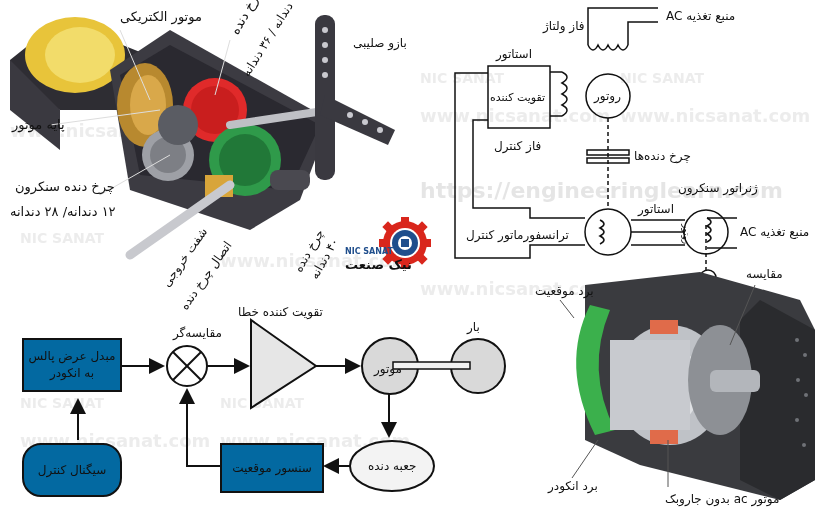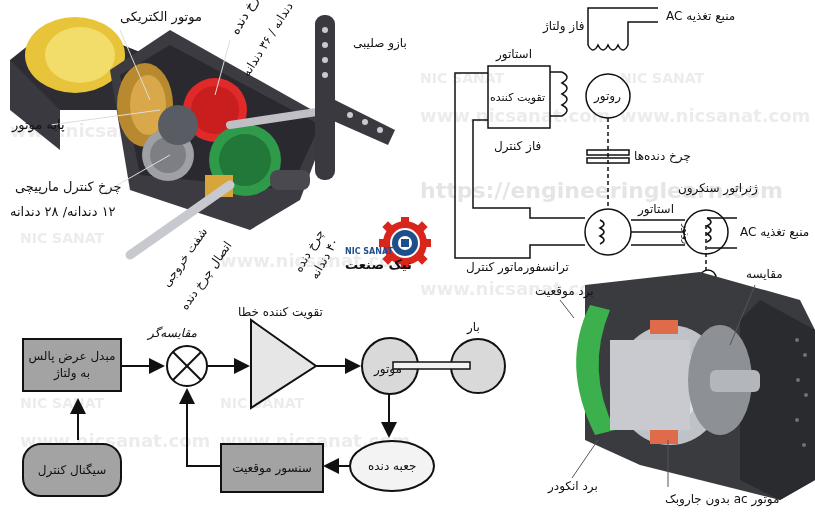--- a/index.html
+++ b/index.html
@@ -1,21 +1,21 @@
 <!DOCTYPE html>
 <html><head>
 <meta charset="utf-8">
 <style>
   html,body{margin:0;padding:0;background:#fff;}
   body{width:815px;height:517px;position:relative;overflow:hidden;font-family:"DejaVu Sans",sans-serif;color:#111;}
   .abs{position:absolute;}
   .lbl{position:absolute;font-size:12px;line-height:1;white-space:nowrap;direction:rtl;color:#111;}
   svg{position:absolute;left:0;top:0;}
   .wm{position:absolute;font-family:"DejaVu Sans",sans-serif;font-weight:bold;color:rgba(200,200,200,0.35);white-space:nowrap;}
-  .box{position:absolute;border:2px solid #111;background:#a3a3a3;display:flex;align-items:center;justify-content:center;text-align:center;font-size:12px;direction:rtl;line-height:1.4;}
+  .box{position:absolute;border:2px solid #111;background:#0369a1;display:flex;align-items:center;justify-content:center;text-align:center;font-size:12px;direction:rtl;line-height:1.4;}
 </style>
 </head>
 <body>
 
 <div>
   <div class="wm" style="left:10px;top:120px;font-size:18px;">www.nicsanat.com</div>
   <div class="wm" style="left:220px;top:250px;font-size:18px;">www.nicsanat.com</div>
   <div class="wm" style="left:420px;top:105px;font-size:18px;">www.nicsanat.com</div>
   <div class="wm" style="left:620px;top:105px;font-size:18px;">www.nicsanat.com</div>
   <div class="wm" style="left:420px;top:278px;font-size:18px;">www.nicsanat.com</div>
@@ -76,21 +76,21 @@
     <line x1="50" y1="125" x2="160" y2="110"></line>
     <line x1="100" y1="195" x2="170" y2="155"></line>
   </g>
 </svg>
 
 <div class="lbl" style="left:120px;top:10px;font-size:13px;text-align:right;">موتور الکتریکی</div>
 <div class="lbl" style="left:228px;top:30px;transform:rotate(-60deg);transform-origin:left top;font-size:13px;">چرخ دنده</div>
 <div class="lbl" style="left:240px;top:72px;transform:rotate(-58deg);transform-origin:left top;font-size:12px;">۱۰ دندانه / ۳۶ دندانه</div>
 <div class="lbl" style="left:353px;top:37px;font-size:12px;">بازو صلیبی</div>
 <div class="lbl" style="left:12px;top:118px;font-size:13px;">پایه موتور</div>
-<div class="lbl" style="left:15px;top:180px;font-size:13px;">چرخ کنترل مارپیچی</div>
+<div class="lbl" style="left:15px;top:180px;font-size:13px;">چرخ دنده سنکرون</div>
 <div class="lbl" style="left:10px;top:205px;font-size:13px;">۱۲ دندانه/ ۲۸ دندانه</div>
 <div class="lbl" style="left:160px;top:282px;transform:rotate(-55deg);transform-origin:left top;font-size:12px;">شفت خروجی</div>
 <div class="lbl" style="left:178px;top:305px;transform:rotate(-55deg);transform-origin:left top;font-size:12px;">اتصال چرخ دنده</div>
 <div class="lbl" style="left:292px;top:268px;transform:rotate(-60deg);transform-origin:left top;font-size:12px;">چرخ دنده</div>
 <div class="lbl" style="left:308px;top:275px;transform:rotate(-60deg);transform-origin:left top;font-size:12px;">۴۰ دندانه</div>
 
 <svg width="815" height="300" viewBox="0 0 815 300">
   <g fill="none" stroke="#111" stroke-width="1.5">
 
     <polyline points="658,8 588,8 588,45"></polyline>
@@ -135,21 +135,21 @@
 
 <div class="lbl" style="left:666px;top:10px;">منبع تغذیه AC</div>
 <div class="lbl" style="left:543px;top:20px;">فاز ولتاژ</div>
 <div class="lbl" style="left:496px;top:48px;">استاتور</div>
 <div class="lbl" style="left:490px;top:92px;font-size:11px;">تقویت کننده</div>
 <div class="lbl" style="left:594px;top:90px;">روتور</div>
 <div class="lbl" style="left:494px;top:140px;">فاز کنترل</div>
 <div class="lbl" style="left:634px;top:150px;">چرخ دنده‌ها</div>
 <div class="lbl" style="left:678px;top:182px;">ژنراتور سنکرون</div>
 <div class="lbl" style="left:638px;top:203px;">استاتور</div>
-<div class="lbl" style="left:466px;top:229px;margin-top:32px;">ترانسفورماتور کنترل</div>
+<div class="lbl" style="left:466px;top:229px;">ترانسفورماتور کنترل</div>
 <div class="lbl" style="left:690px;top:224px;font-size:9px;transform:rotate(90deg);transform-origin:left top;">روتور</div>
 <div class="lbl" style="left:740px;top:226px;">منبع تغذیه AC</div>
 <div class="lbl" style="left:694px;top:285px;font-size:11px;">ورودی</div>
 
 <div class="abs" style="left:340px;top:215px;width:100px;height:60px;">
   <svg width="70" height="60" viewBox="0 0 70 60" style="left:30px;top:0;">
     <g fill="#d9261c">
       <circle cx="35" cy="28" r="22"></circle>
       <rect x="31" y="2" width="8" height="8"></rect>
         <rect x="31" y="46" width="8" height="8"></rect>
@@ -203,31 +203,31 @@
   <circle cx="478" cy="366" r="27" fill="#d9d9d9" stroke="#111" stroke-width="2"></circle>
 
   <rect x="393" y="362" width="77" height="7" fill="#f2f2f2" stroke="#111" stroke-width="1.5"></rect>
 
   <ellipse cx="392" cy="466" rx="42" ry="25" fill="#f3f3f3" stroke="#111" stroke-width="2"></ellipse>
 </svg>
 
 <div class="box" style="left:22px;top:338px;width:96px;height:50px;">
   <div>
     <div>مبدل عرض پالس</div>
-    <div>به ولتاژ</div>
+    <div>به انکودر</div>
   </div>
 </div>
 <div class="box" style="left:22px;top:443px;width:96px;height:50px;border-radius:19px;">
   <span>سیگنال کنترل</span>
 </div>
 <div class="box" style="left:220px;top:443px;width:100px;height:46px;">
   <span>سنسور موقعیت</span>
 </div>
 
-<div class="lbl" style="left:148px;top:327px;font-style:italic;">مقایسه‌گر</div>
+<div class="lbl" style="left:173px;top:327px;">مقایسه‌گر</div>
 <div class="lbl" style="left:238px;top:306px;">تقویت کننده خطا</div>
 <div class="lbl" style="left:374px;top:319px;margin-top:44px;">موتور</div>
 <div class="lbl" style="left:467px;top:321px;">بار</div>
 <div class="lbl" style="left:368px;top:460px;">جعبه دنده</div>
 
 <svg width="815" height="517" viewBox="0 0 815 517" style="pointer-events:none;">
 
   <polygon points="585,285 700,272 800,300 815,330 815,480 780,500 640,465 585,440" fill="#3a3b3f"></polygon>
   <polygon points="760,300 815,330 815,480 780,500 740,480 740,320" fill="#2a2b2e"></polygon>
 

